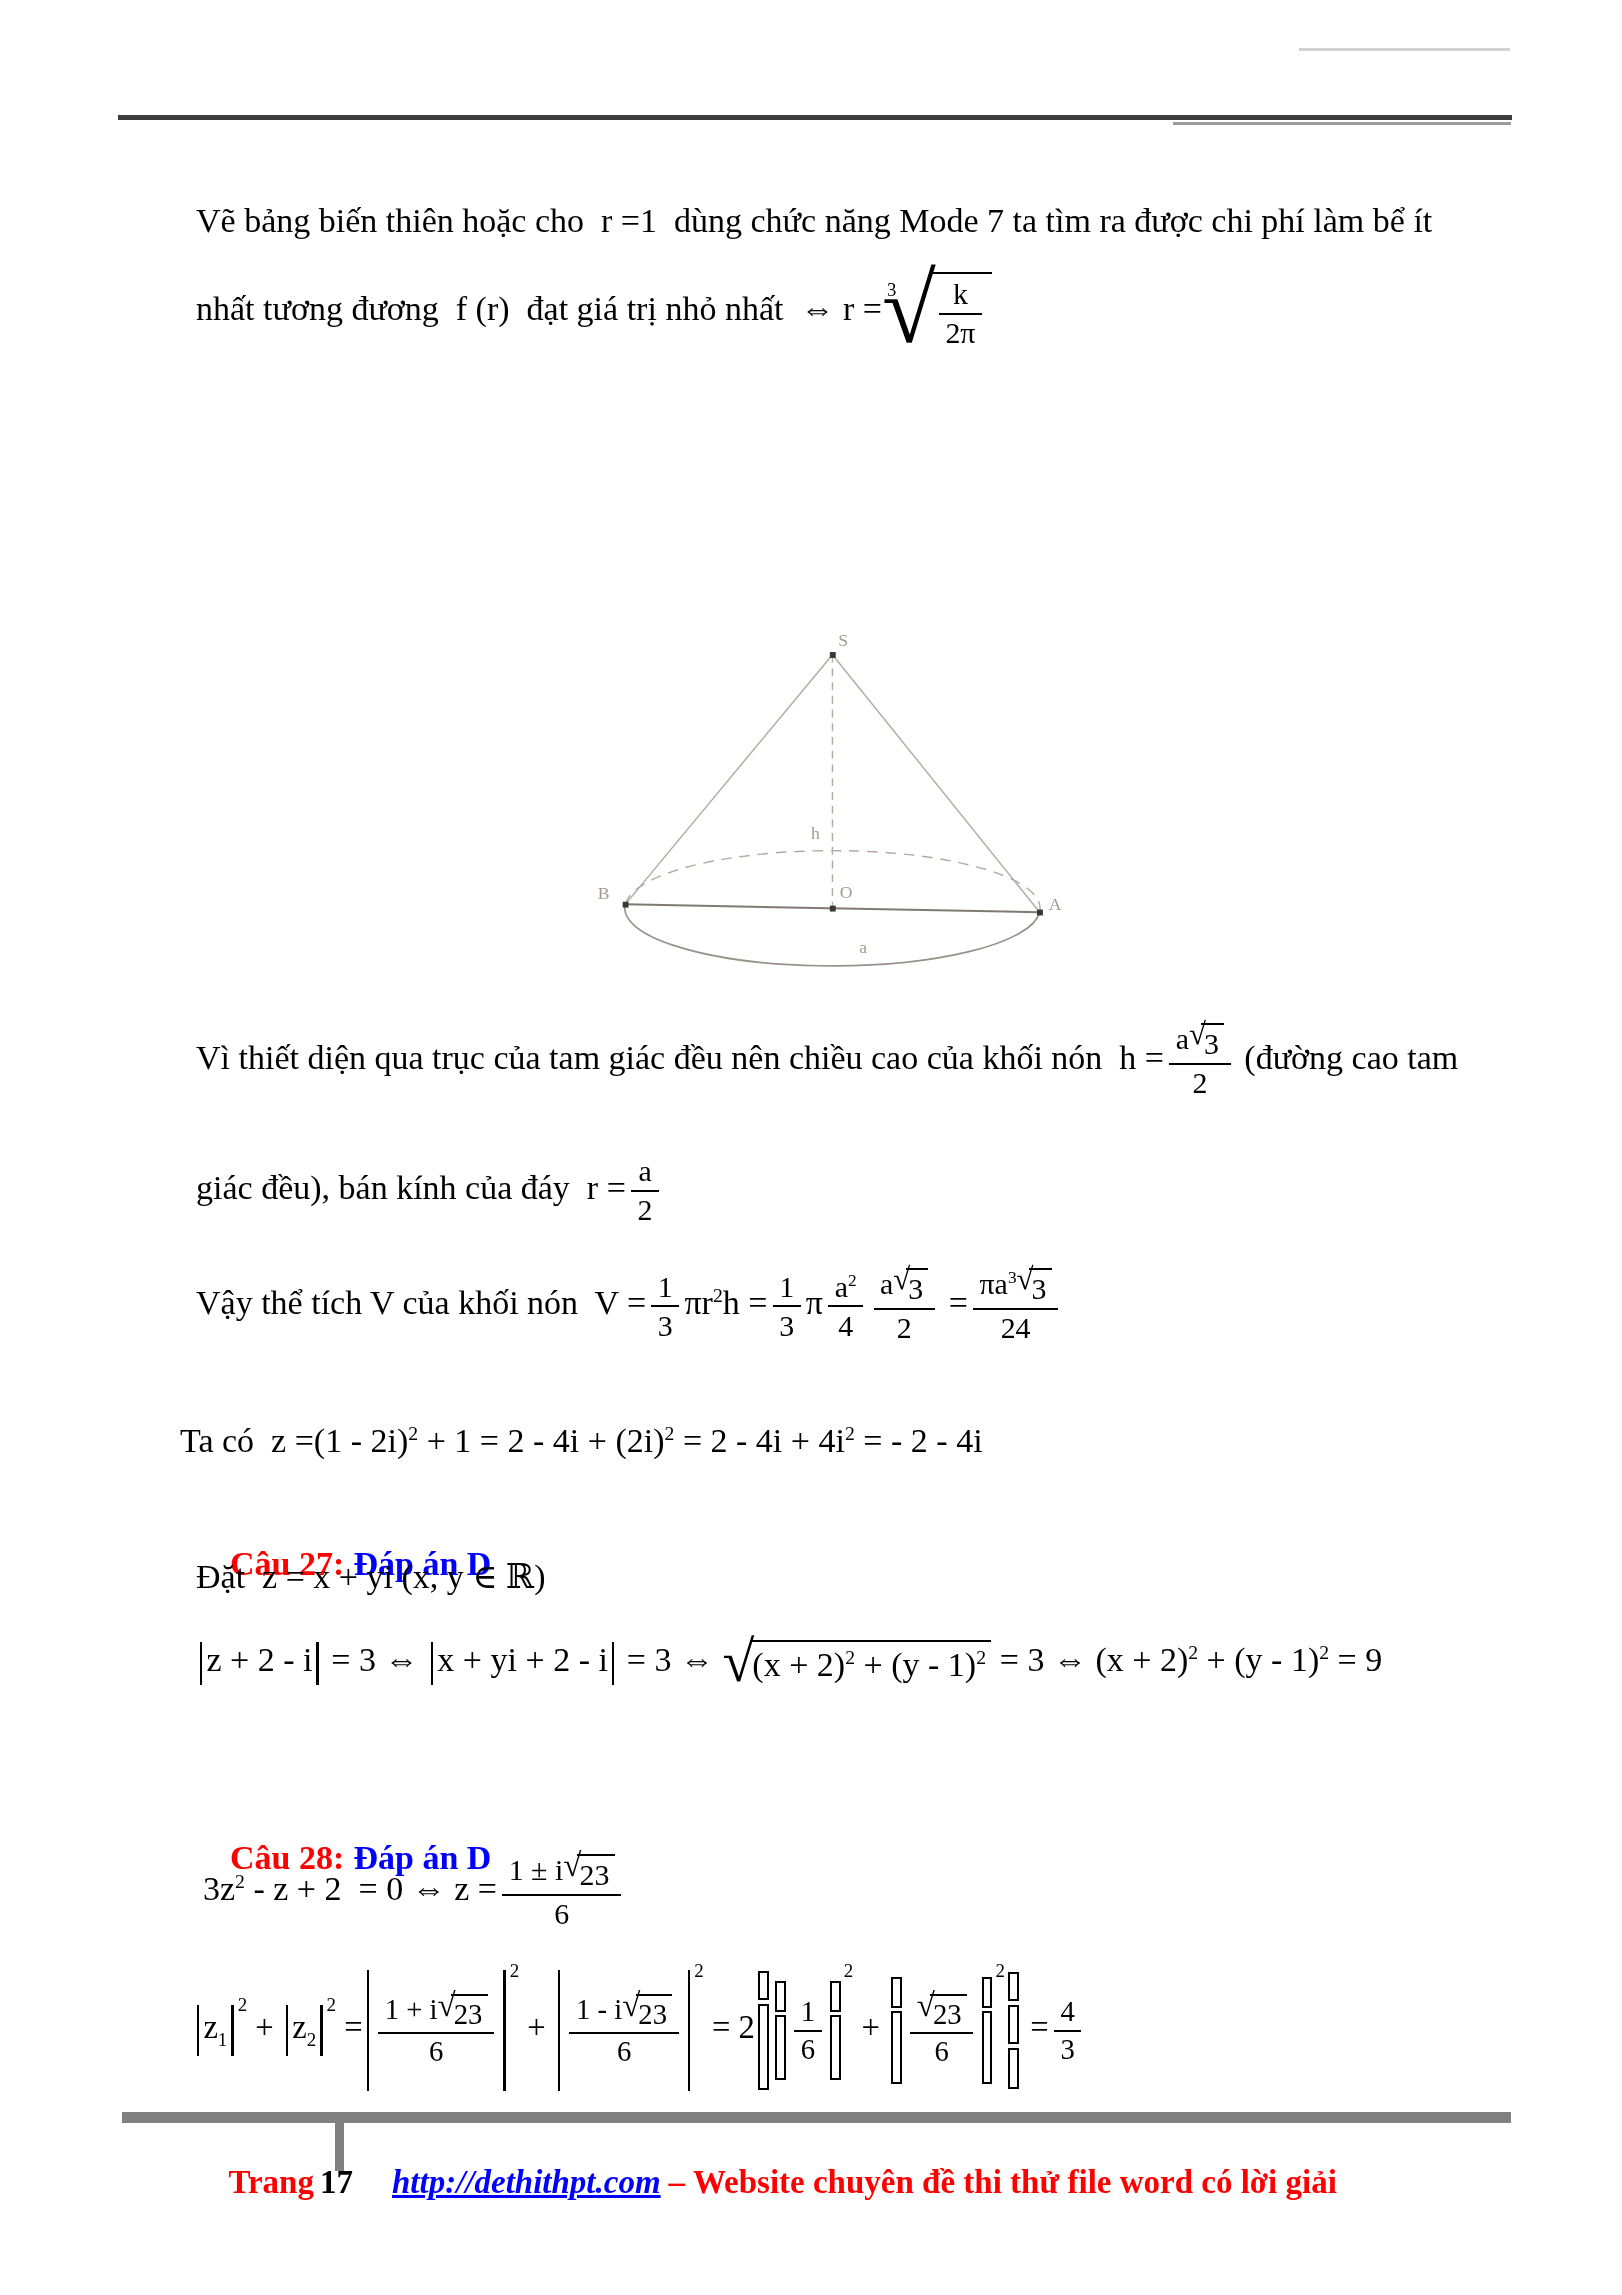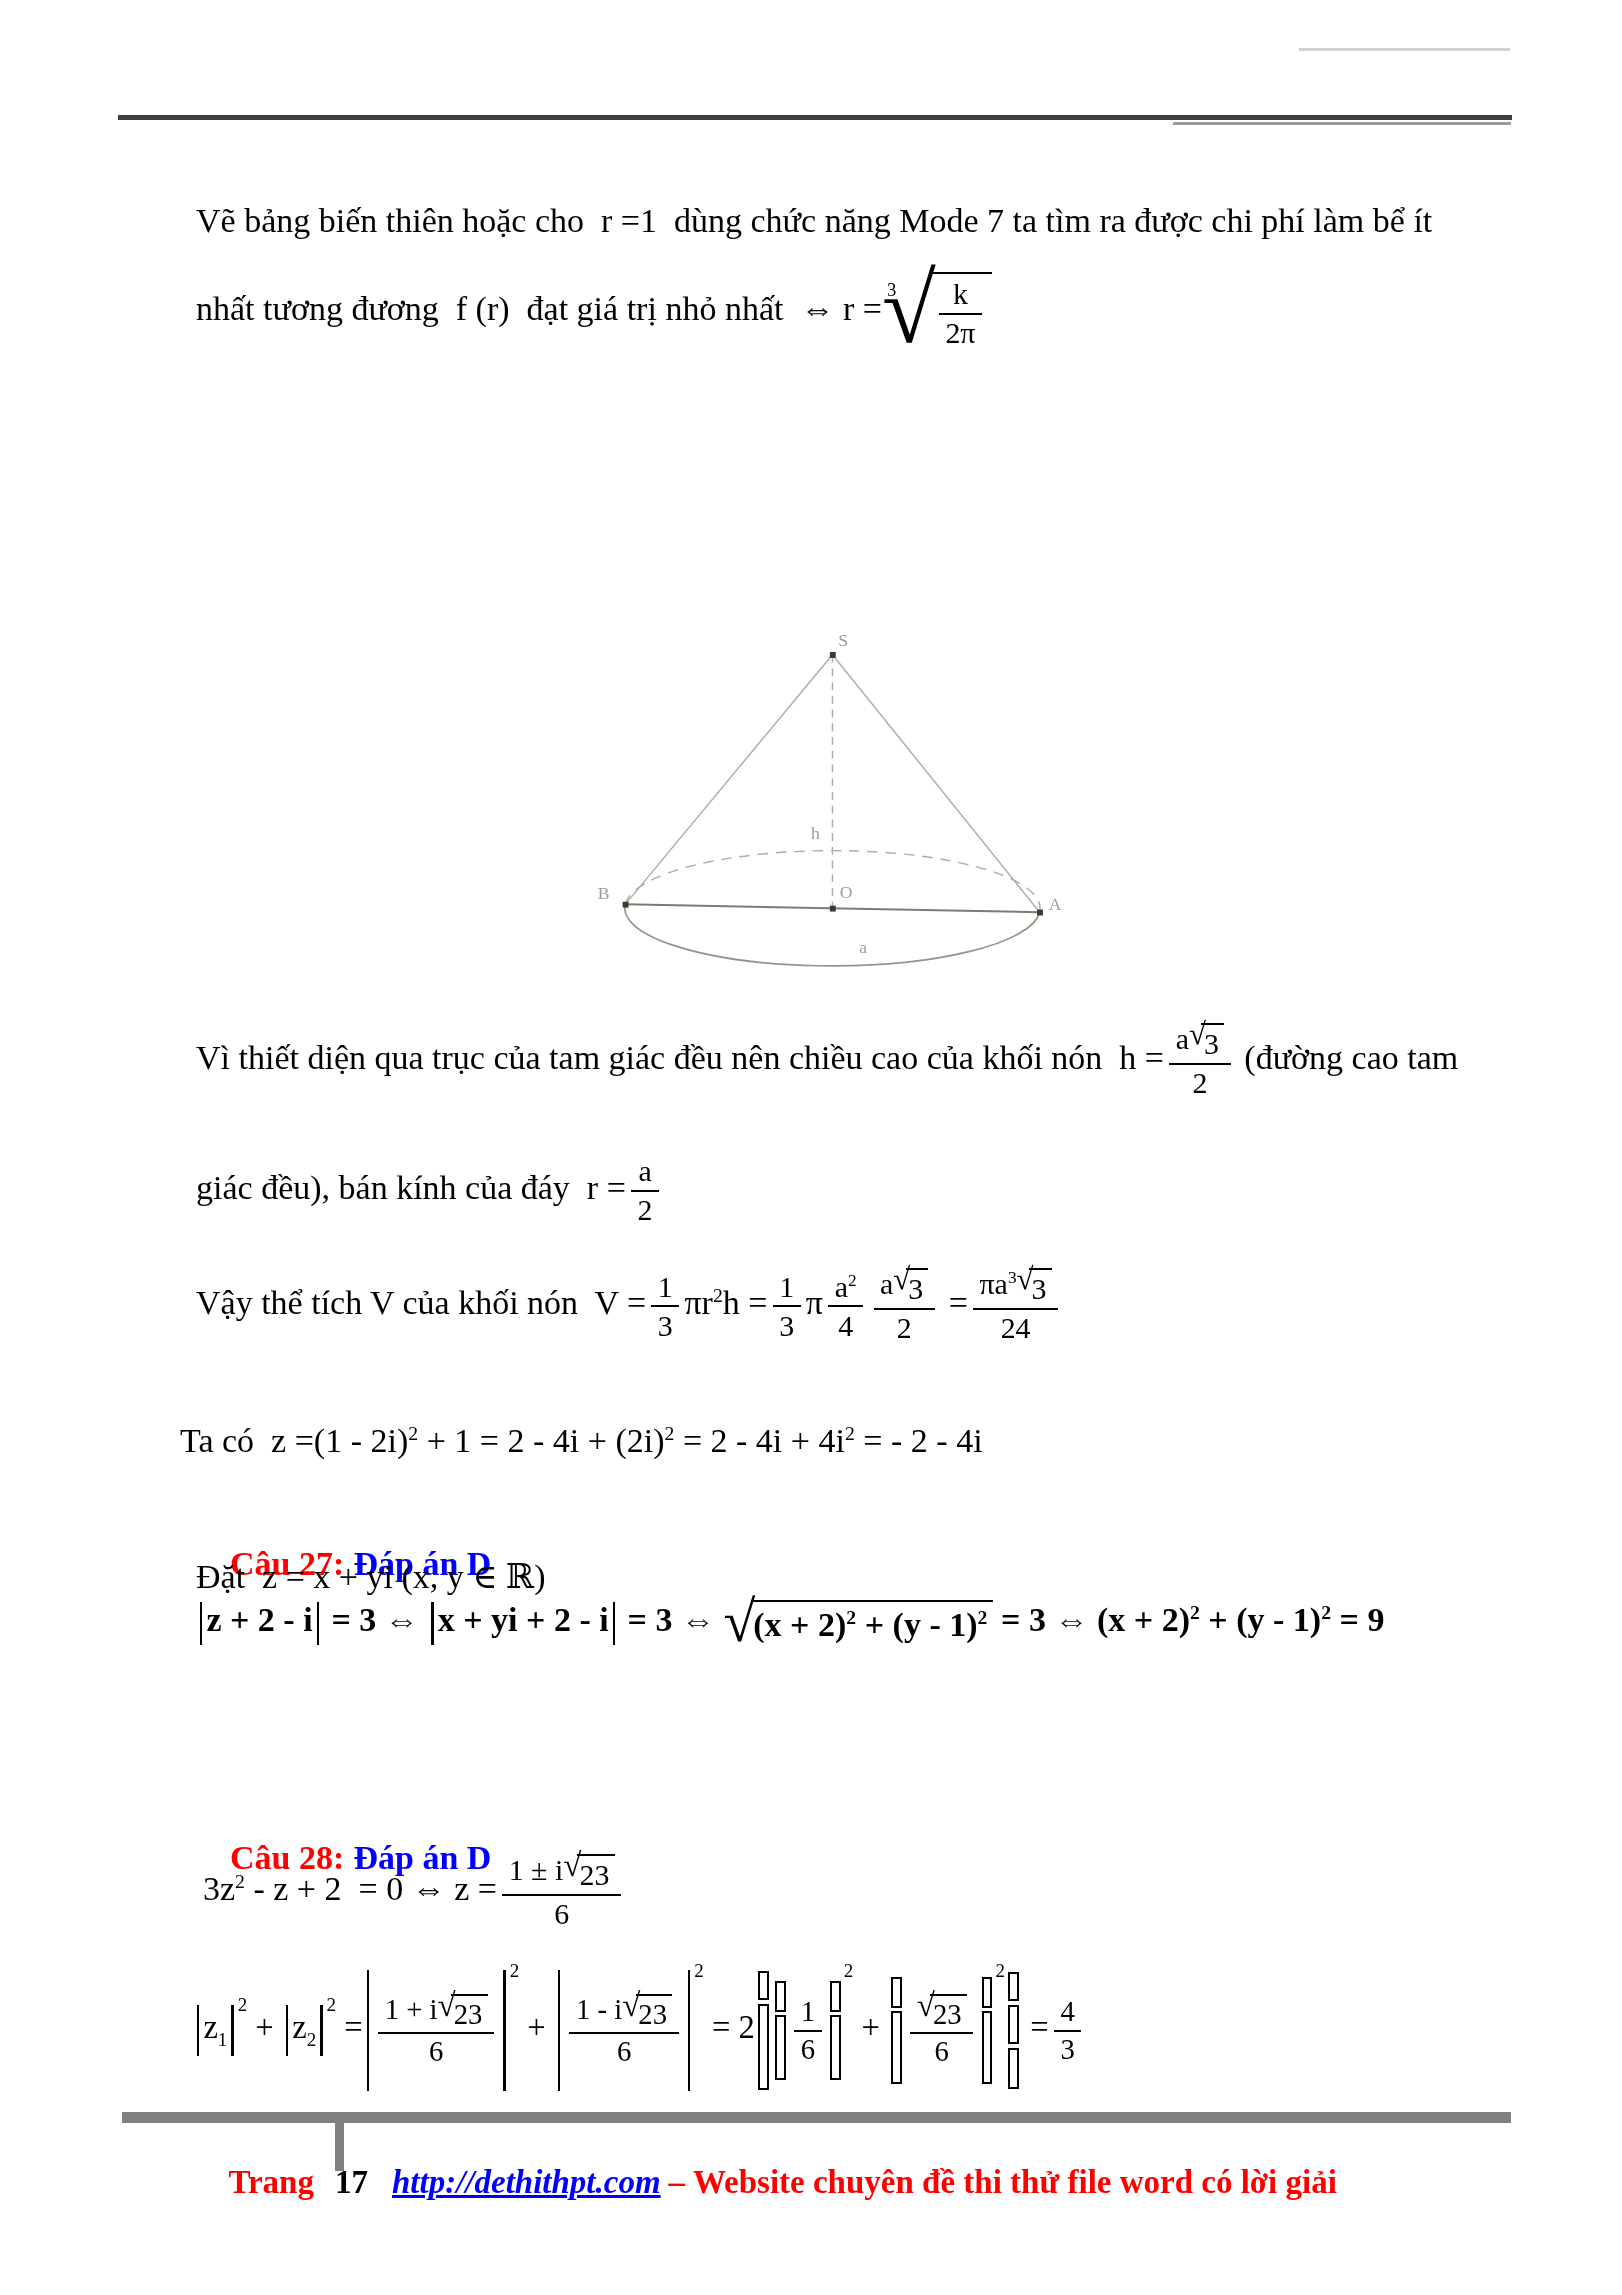--- a/index.html
+++ b/index.html
@@ -36,31 +36,31 @@
   #p2{left:196px;top:272px;}
   #h25{left:196px;top:567px;}
   #fig{position:absolute;left:582px;top:622px;}
   #p3a{left:196px;top:1021px;}
   #p3b{left:196px;top:1153px;}
   #p4{left:196px;top:1266px;}
   #h26{left:196px;top:1362px;}
   #p5{left:180px;top:1420px;}
   #h27{left:196px;top:1500px;}
   #p6{left:196px;top:1556px;}
-  #p7{left:196px;top:1599px;font-weight:bold;}
+  #p7{left:196px;top:1639px;}
   #p8{left:196px;top:1731px;}
   #h28{left:196px;top:1794px;}
   #p9{left:203px;top:1852px;}
   #p10{left:193px;top:1970px;font-size:0.96em;}
 
   #footer-bar{position:absolute;left:122px;top:2112px;width:1389px;height:10.5px;background:#808080;}
   #footer-div{position:absolute;left:335px;top:2123px;width:8.5px;height:48px;background:#808080;}
   #footer-left{position:absolute;left:196px;top:2127px;font-size:33px;font-weight:bold;white-space:pre;}
   #footer-left .trang{color:#ff0000;}
-  #footer-left .pnum{color:#000;margin-left:21px;}
+  #footer-left .pnum{color:#000;margin-left:6px;}
   #footer-right{position:absolute;left:359px;top:2127px;font-size:33px;font-weight:bold;white-space:pre;}
   #footer-right .url{color:#0000ff;text-decoration:underline;text-decoration-thickness:2.6px;font-style:italic;}
   #footer-right .dash{color:#ff0000;margin:0 7.9px;}
   #footer-right .tag{color:#ff0000;}
 
   
   .fig-label{font-size:27px;fill:#a39a91;font-family:"Liberation Serif","DejaVu Serif",serif;}
 </style>
 </head>
 <body>

